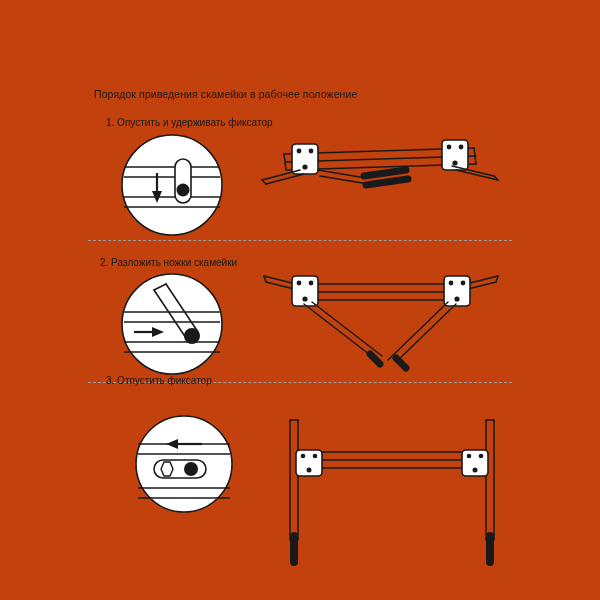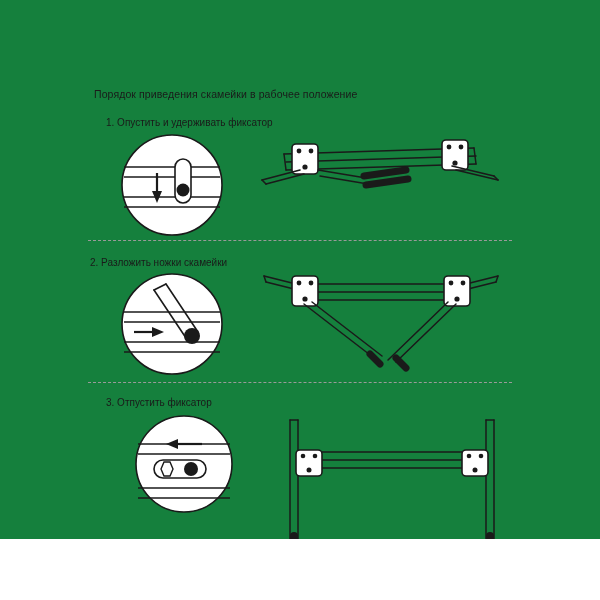--- a/index.html
+++ b/index.html
@@ -7,42 +7,42 @@
     padding: 0;
     background: #ffffff;
   }
   body {
     font-family: "Liberation Sans", sans-serif;
     color: #1a1a1a;
   }
   #page {
     position: relative;
     width: 600px;
-    height: 539px;
-    background: #15803d;
+    height: 600px;
+    background: #c2410c;
     overflow: hidden;
   }
   .main-title {
     position: absolute;
     left: 94px;
     top: 88px;
     font-size: 10.5px;
     color: #1a1a1a;
     letter-spacing: 0.1px;
     white-space: nowrap;
   }
   .step-title {
     position: absolute;
     font-size: 10px;
     color: #1a1a1a;
     white-space: nowrap;
   }
   #step1-title { left: 106px; top: 117px; }
-  #step2-title { left: 90px; top: 257px; }
-  #step3-title { left: 106px; top: 397px; }
+  #step2-title { left: 100px; top: 257px; }
+  #step3-title { left: 106px; top: 375px; }
 
   .divider {
     position: absolute;
     left: 88px;
     width: 424px;
     height: 0;
     border-top: 1px dashed #9a9a9a;
   }
   #divider-1 { top: 240px; }
   #divider-2 { top: 382px; }

